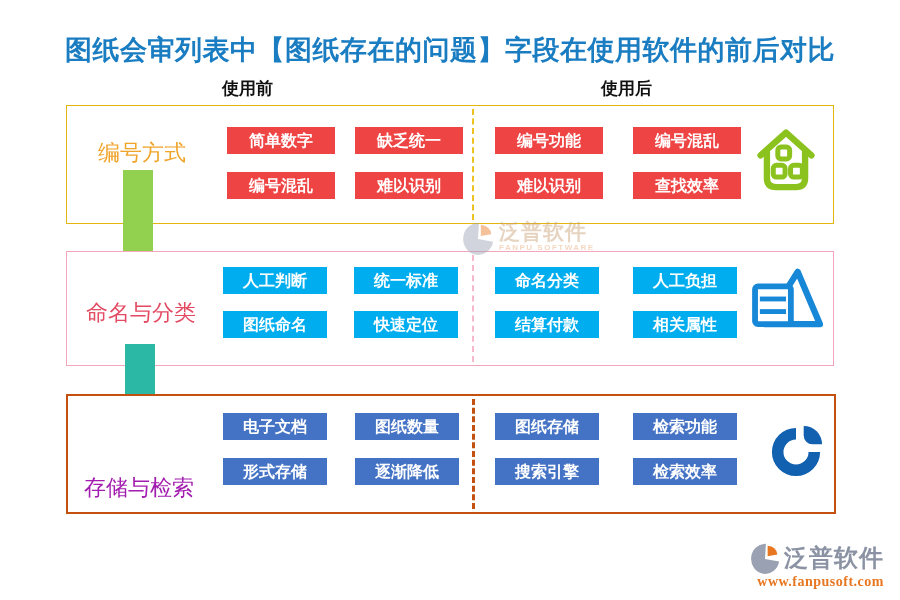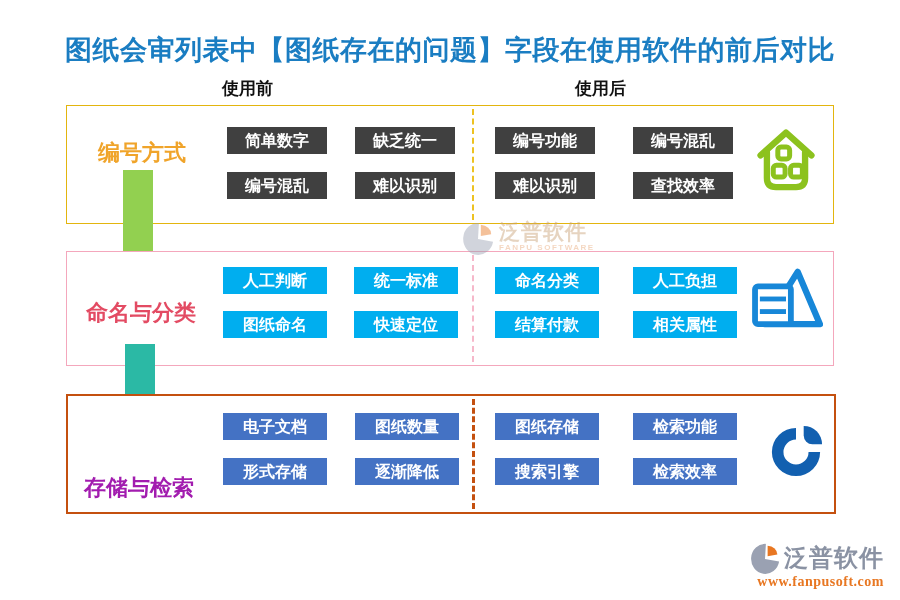--- a/index.html
+++ b/index.html
@@ -6,42 +6,42 @@
   .canvas{
     position:relative;width:900px;height:600px;background:#ffffff;overflow:hidden;
     font-family:"Liberation Sans","DejaVu Sans",sans-serif;
   }
   .title{
     position:absolute;top:32px;left:0;width:100%;text-align:center;
     font-size:27px;font-weight:bold;color:#1A7DC2;letter-spacing:0.5px;
   }
   .col-header{position:absolute;top:77px;font-size:17px;font-weight:bold;color:#111;}
   .hdr-before{left:222px;}
-  .hdr-after{left:575px;}
+  .hdr-after{left:601px;}
 
   .rowbox{position:absolute;left:66px;width:766px;background:#fff;}
   .box1{top:105px;height:117px;border:1px solid #E3B50E;}
   .box2{top:251px;height:113px;border:1px solid #F4A7BC;}
   .box3{top:394px;height:116px;border:2px solid #C4500F;}
 
   .divider{position:absolute;top:3px;bottom:3px;width:0;}
   .box1 .divider{left:405px;border-left:2px dashed #EDC222;}
   .box2 .divider{left:405px;border-left:2px dashed #F6B8CA;}
   .box3 .divider{left:404px;border-left:3px dashed #C4500F;}
 
-  .row-label{position:absolute;font-size:22px;font-weight:bold;white-space:nowrap;text-align:right;}
+  .row-label{position:absolute;font-size:22px;font-weight:normal;white-space:nowrap;text-align:right;}
   .box1 .row-label{left:31px;top:32px;color:#F0A42A;}
   .box2 .row-label{left:19px;top:46px;color:#E34B63;}
   .box3 .row-label{left:16px;top:77px;color:#a21caf;}
 
   .chip{
     position:absolute;height:27px;line-height:27px;text-align:center;
     color:#ffffff;font-weight:bold;font-size:16px;white-space:nowrap;
   }
-  .box1 .chip{width:100px;background:#404040;}
+  .box1 .chip{width:108px;background:#ef4444;}
   .box2 .chip{width:104px;background:#00AEEF;}
   .box3 .chip{width:104px;background:#4472C4;}
 
   .box1 .c1{left:160px}.box1 .c2{left:288px}.box1 .c3{left:428px}.box1 .c4{left:566px}
   .box1 .ra{top:21px}.box1 .rb{top:66px}
   .box2 .c1{left:156px}.box2 .c2{left:287px}.box2 .c3{left:428px}.box2 .c4{left:566px}
   .box2 .ra{top:15px}.box2 .rb{top:59px}
   .box3 .c1{left:155px}.box3 .c2{left:287px}.box3 .c3{left:427px}.box3 .c4{left:565px}
   .box3 .ra{top:17px}.box3 .rb{top:62px}
 

